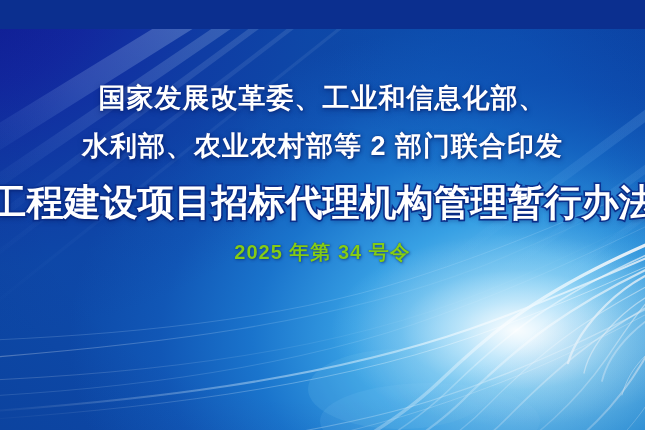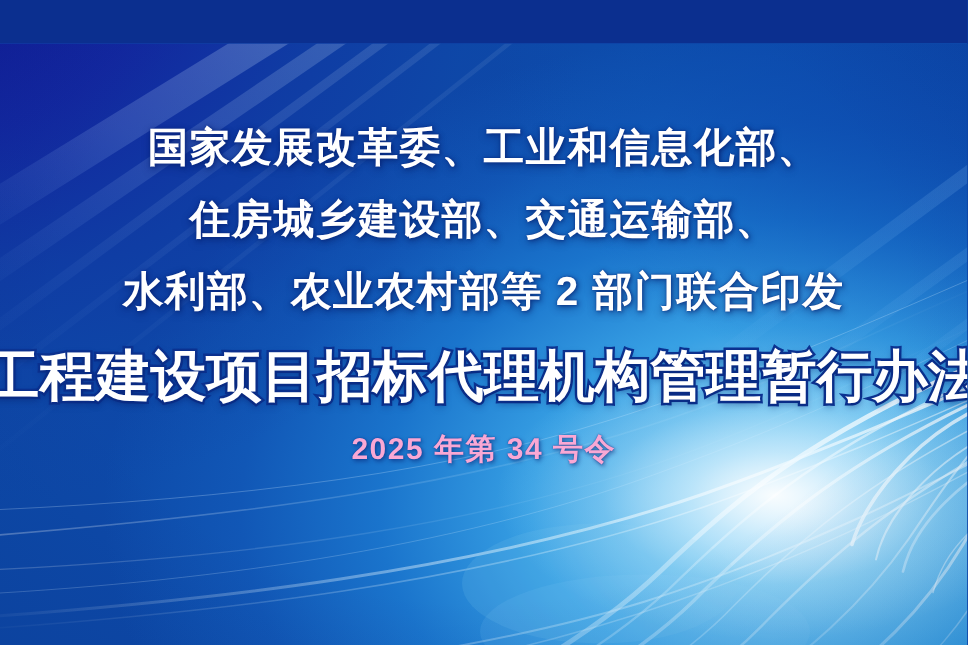--- a/index.html
+++ b/index.html
@@ -79,21 +79,21 @@
     line-height: 46px;
     white-space: nowrap;
     -webkit-text-stroke: 3.2px #0d3493;
     paint-order: stroke fill;
     text-shadow:
       0 2px 5px rgba(6,28,100,.55),
       0 0 2px rgba(13,52,147,.9);
   }
   .doc-number {
     margin-top: 12px;
-    color: #f9a8d4;
+    color: #84cc16;
     font-size: 20px;
     font-weight: 700;
     letter-spacing: 1px;
     line-height: 28px;
     white-space: nowrap;
     text-shadow:
       0 0 1px rgba(10,45,135,.85),
       1px 1px 3px rgba(8,34,112,.6);
   }
 </style>
@@ -178,21 +178,20 @@
       <ellipse cx="400" cy="360" rx="92" ry="40" fill="#7fc6ef" opacity="0.16"></ellipse>
       <ellipse cx="430" cy="392" rx="110" ry="38" fill="#8ed1f3" opacity="0.12"></ellipse>
     </svg>
   </div>
 
   <div class="bg-glow"></div>
   <div class="bg-vign"></div>
 
   <div class="content">
     <div class="dept-line">国家发展改革委、工业和信息化部、</div>
-    <div class="dept-line">住房城乡建设部、交通运输部、</div>
     <div class="dept-line">水利部、农业农村部等 2 部门联合印发</div>
 
     <div class="doc-title">《工程建设项目招标代理机构管理暂行办法》</div>
 
     <div class="doc-number">2025 年第 34 号令</div>
   </div>
 
 </div>
 
 </body></html>

